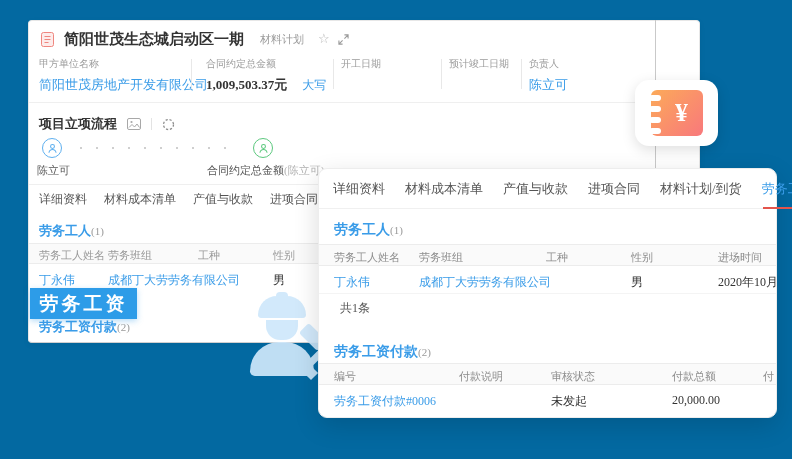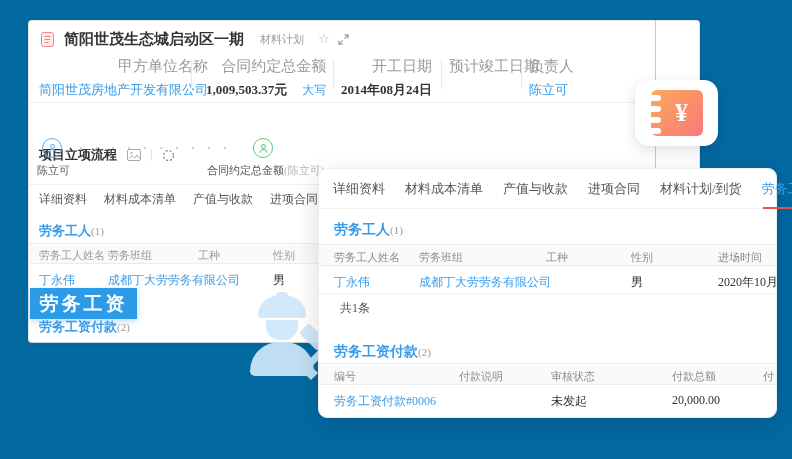--- a/index.html
+++ b/index.html
@@ -9,32 +9,32 @@
 
   
   .bg-window { position:absolute; left:28px; top:20px; width:672px; height:323px;
                background:#fff; border:1px solid #e7e7e7; border-bottom-color:#cfcfcf;
                border-radius:4px; box-shadow:0 2px 6px rgba(0,0,0,.05); z-index:1; }
   .bgw-head { position:absolute; left:12px; top:8px; height:20px; display:flex; align-items:center; gap:8px; }
   .bgw-title { font-size:15px; font-weight:bold; color:#333; margin-left:2px; }
   .bgw-tag { font-size:11px; color:#9a9a9a; margin-left:8px; }
   .bgw-star { font-size:13px; color:#b5b5b5; margin-left:6px; cursor:pointer; }
   .field { position:absolute; top:36px; }
-  .field .lb { font-size:15px; color:#9b9b9b;text-align:right; }
+  .field .lb { font-size:10px; color:#9b9b9b; }
   .field .vl { font-size:13px; margin-top:5px; white-space:nowrap; }
   .blue { color:#3a9ce8; }
   .semib { font-weight:bold; color:#333; }
   .f0{left:10px} .f1{left:177px} .f2{left:312px} .f3{left:420px} .f4{left:500px}
   .daxie { font-size:12px; color:#3a9ce8; margin-left:15px; font-weight:normal; }
   .vdiv { position:absolute; top:38px; height:30px; width:1px; background:#e8e8e8; }
   .v0{left:162px} .v1{left:304px} .v2{left:412px} .v3{left:492px}
   .hdiv { position:absolute; left:0; width:100%; height:1px; background:#efefef; }
   .hd1{top:81px} .hd2{top:163px}
 
-  .flow-title-row { position:absolute; left:10px; top:94px; display:flex; align-items:center; gap:10px;margin-top:31px; }
+  .flow-title-row { position:absolute; left:10px; top:94px; display:flex; align-items:center; gap:10px; }
   .flow-title { font-size:13px; font-weight:bold; color:#333; }
   .mini-div { width:1px; height:12px; background:#e3e3e3; }
   .avatar { position:absolute; width:20px; height:20px; border-radius:50%; display:flex; align-items:center; justify-content:center; }
   .av-blue { left:13px; top:117px; border:1px solid #5fb0ef; color:#5fb0ef; }
   .av-green { left:224px; top:117px; border:1px solid #5cc87e; color:#5cc87e; }
   .av-name { position:absolute; font-size:11px; color:#555; white-space:nowrap; }
   .an1 { left:8px; top:142px; }
   .an2 { left:178px; top:142px; }
   .an2 .sub { color:#b0b0b0; }
   .flow-dots { position:absolute; left:44px; top:125px; width:155px; height:4px;
@@ -133,21 +133,20 @@
       <div class="vl blue">简阳世茂房地产开发有限公司</div>
     </div>
     <div class="vdiv v0"></div>
     <div class="field f1">
       <div class="lb">合同约定总金额</div>
       <div class="vl semib"><span>1,009,503.37元</span><span class="daxie">大写</span></div>
     </div>
     <div class="vdiv v1"></div>
     <div class="field f2">
       <div class="lb">开工日期</div>
-      <div class="vl semib">2014年08月24日</div>
     </div>
     <div class="vdiv v2"></div>
     <div class="field f3">
       <div class="lb">预计竣工日期</div>
       <div class="vl"></div>
     </div>
     <div class="vdiv v3"></div>
     <div class="field f4">
       <div class="lb">负责人</div>
       <div class="vl blue">陈立可</div>

